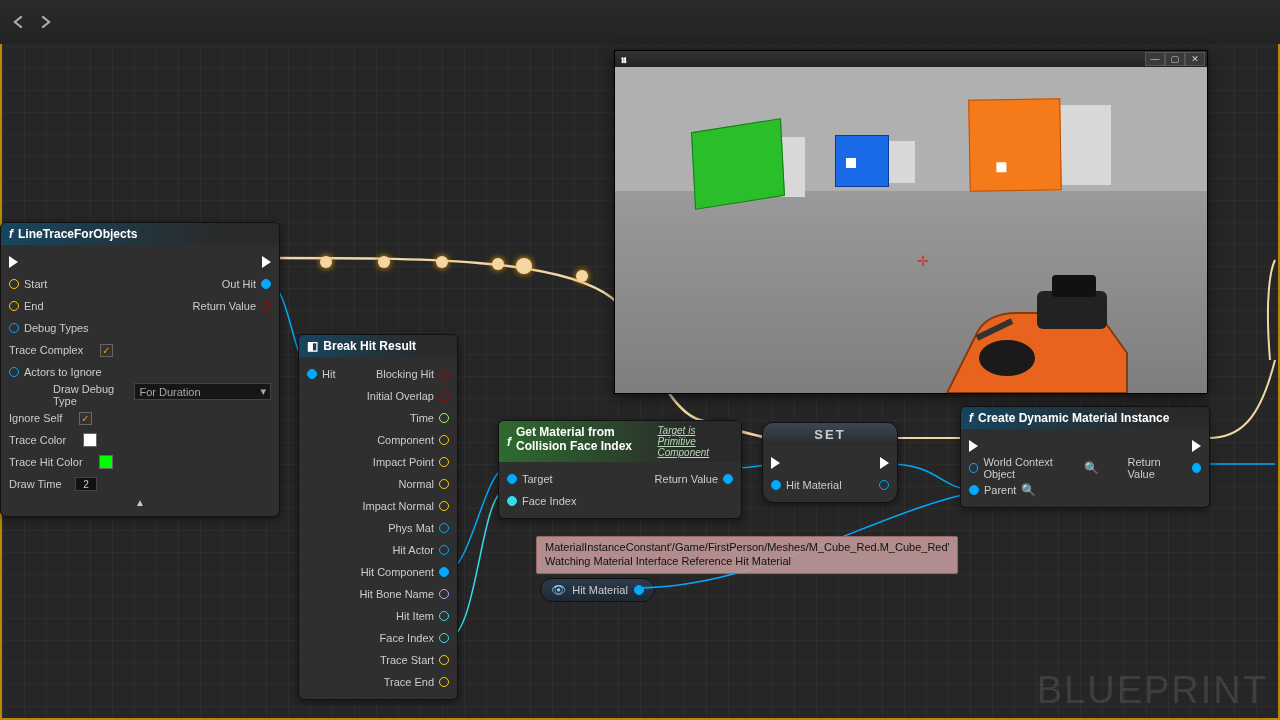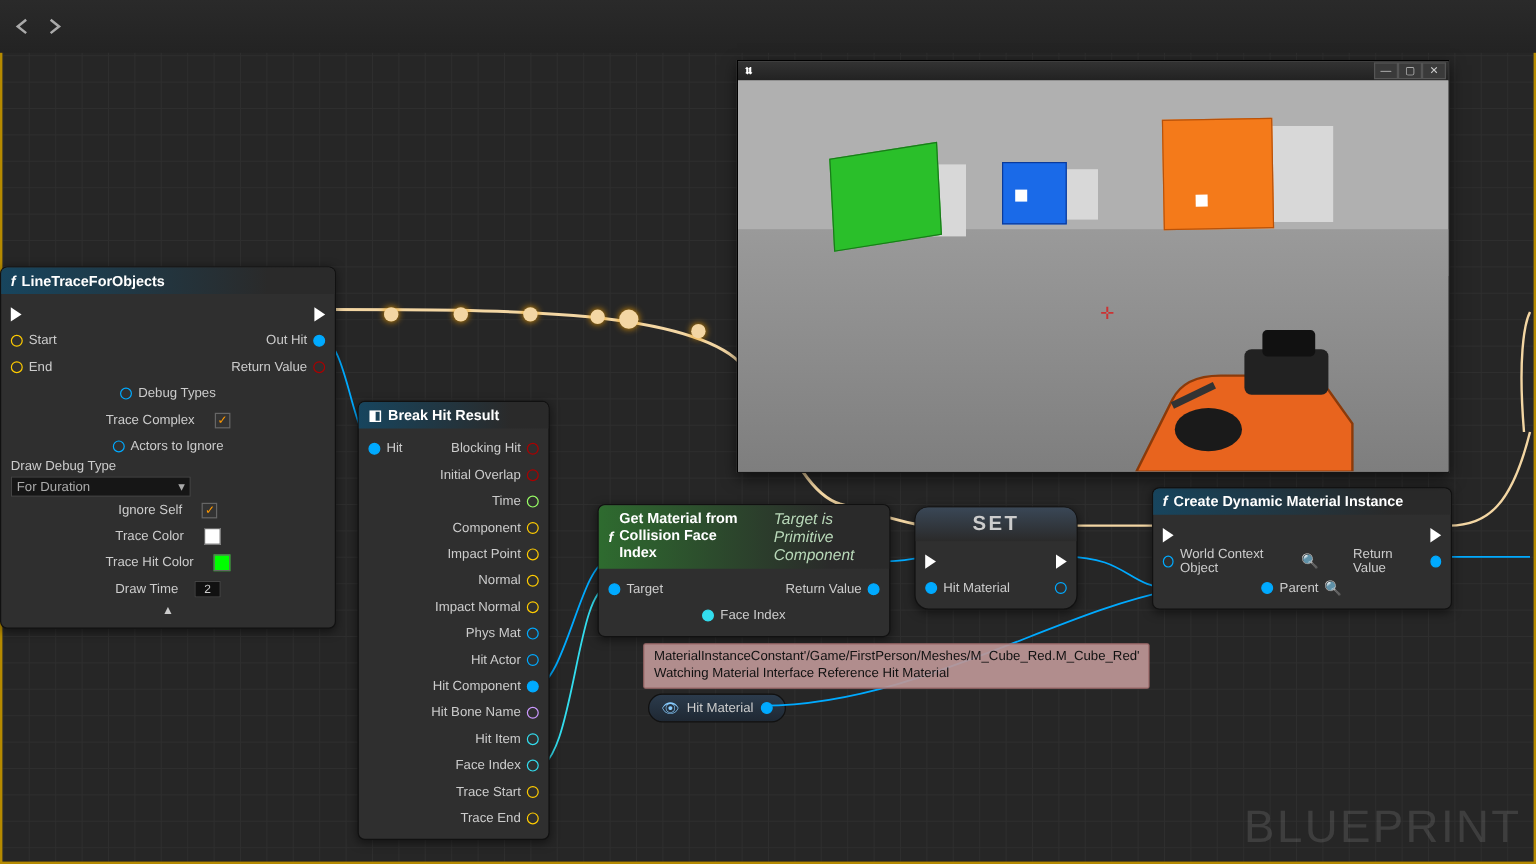--- a/index.html
+++ b/index.html
@@ -37,23 +37,23 @@
   position: absolute; background: #2f2f2f; border: 1px solid #111; border-radius: 6px;
   box-shadow: 0 2px 8px rgba(0,0,0,.5); z-index: 4;
 }
 .node-header {
   padding: 4px 8px; font-size: 12px; font-weight: bold; color: #fff;
   border-radius: 5px 5px 0 0; display: flex; align-items: center; gap: 5px;
   background: linear-gradient(90deg, #17455e, #2a2a2a 80%);
 }
 .node-header.green { background: linear-gradient(90deg, #2e6b2f, #2a2a2a 80%); }
 .node-header .hicon { font-style: italic; }
-.node-sub { font-size: 13px; font-style: italic; color: #b8d8b8; margin-left: 18px; font-weight: normal; }
+.node-sub { font-size: 10px; font-style: italic; color: #b8d8b8; margin-left: 18px; font-weight: normal; text-decoration: underline; }
 .node-body { padding: 6px 0; }
-.pin-row { display: flex; align-items: center; height: 22px; padding: 0 8px; justify-content: center; }
+.pin-row { display: flex; align-items: center; height: 22px; padding: 0 8px; justify-content: flex-start; }
 .pin-left, .pin-right { display: flex; align-items: center; gap: 5px; }
 .pin-right { margin-left: auto; padding-left: 28px; }
 .pin { width: 10px; height: 10px; border-radius: 50%; border: 1.5px solid; }
 .pin.exec { width: 0; height: 0; border: none; border-top: 6px solid transparent; border-bottom: 6px solid transparent; border-left: 9px solid #fff; border-radius: 0; }
 .pin.blue { border-color: #0af; }
 .pin.blue.fill { background: #0af; }
 .pin.object { border-color: #0af; }
 .pin.bool { border-color: #a00; }
 .pin.vector { border-color: #fc0; }
 .pin.float { border-color: #9f6; }
@@ -62,21 +62,21 @@
 .pin-label { color: #ccc; font-size: 11px; }
 .small-input { background: #111; border: 1px solid #444; color: #ccc; width: 22px; height: 14px; font-size: 10px; text-align: center; }
 .dropdown { background: #161616; border: 1px solid #444; color: #aaa; font-size: 11px; padding: 1px 4px; width: 150px; display: flex; justify-content: space-between; align-items: center; }
 .checkbox { width: 13px; height: 13px; background: #333; border: 1px solid #666; display: inline-flex; align-items: center; justify-content: center; }
 .checkbox.checked::after { content: "✓"; color: #ff9900; font-size: 10px; }
 .color-swatch { width: 14px; height: 14px; border: 1px solid #666; }
 .expand-arrow { text-align: center; color: #ccc; font-size: 10px; padding: 2px; }
 
 
 .set-node { border-radius: 12px; }
-.set-header { text-align: center; padding: 4px; font-size: 17px; font-weight: bold; letter-spacing: 2px; background: linear-gradient(180deg, #3a4756, #2a2a2a); border-radius: 10px 10px 0 0; }
+.set-header { text-align: center; padding: 4px; font-size: 13px; font-weight: bold; letter-spacing: 2px; background: linear-gradient(180deg, #3a4756, #2a2a2a); border-radius: 10px 10px 0 0; }
 
 
 .var-node { border-radius: 14px; background: linear-gradient(180deg, #2b3b4c, #1f2833); padding: 4px 10px; display: flex; align-items: center; gap: 6px; border: 1px solid #111; }
 .var-eye { color: #8cf; }
 
 
 .watch-tip {
   position: absolute; background: rgba(189,150,150,.92); color: #111; font-size: 11px;
   padding: 4px 8px; border: 1px solid #966; border-radius: 2px; z-index: 6; line-height: 1.25;
 }
@@ -183,21 +183,21 @@
       </div>
     <div class="pin-row">
         <div class="pin-left"><span class="pin-label">Trace Complex</span>&nbsp;&nbsp;<span class="checkbox checked"></span></div>
       </div>
     <div class="pin-row">
         <div class="pin-left">
           <span class="pin object"></span>
           <span class="pin-label">Actors to Ignore</span>
         </div>
       </div>
-    <div class="pin-row" style="flex-direction:column; align-items:flex-start; height:auto; gap:2px;">
+    <div class="pin-row" style="flex-direction:row; align-items:flex-start; height:auto; gap:2px;margin-left:44px;">
       <span class="pin-label">Draw Debug Type</span>
       <div class="dropdown">
           <span>For Duration</span>
           <span>▾</span>
         </div>
     </div>
     <div class="pin-row">
         <div class="pin-left"><span class="pin-label">Ignore Self</span>&nbsp;&nbsp;<span class="checkbox checked"></span></div>
       </div>
     <div class="pin-row">

